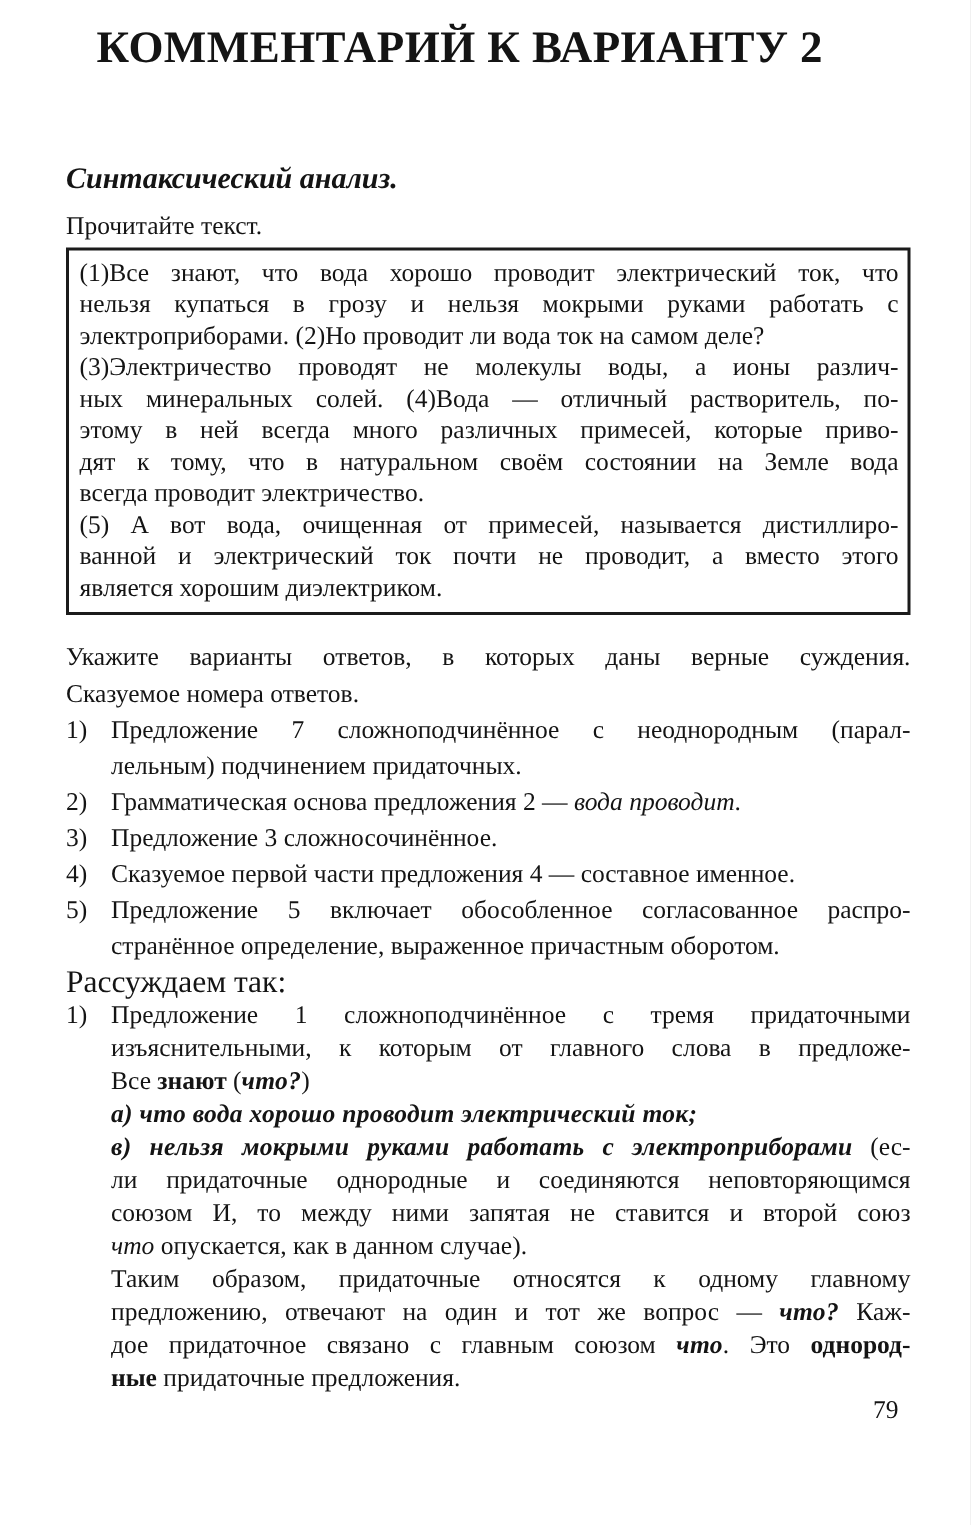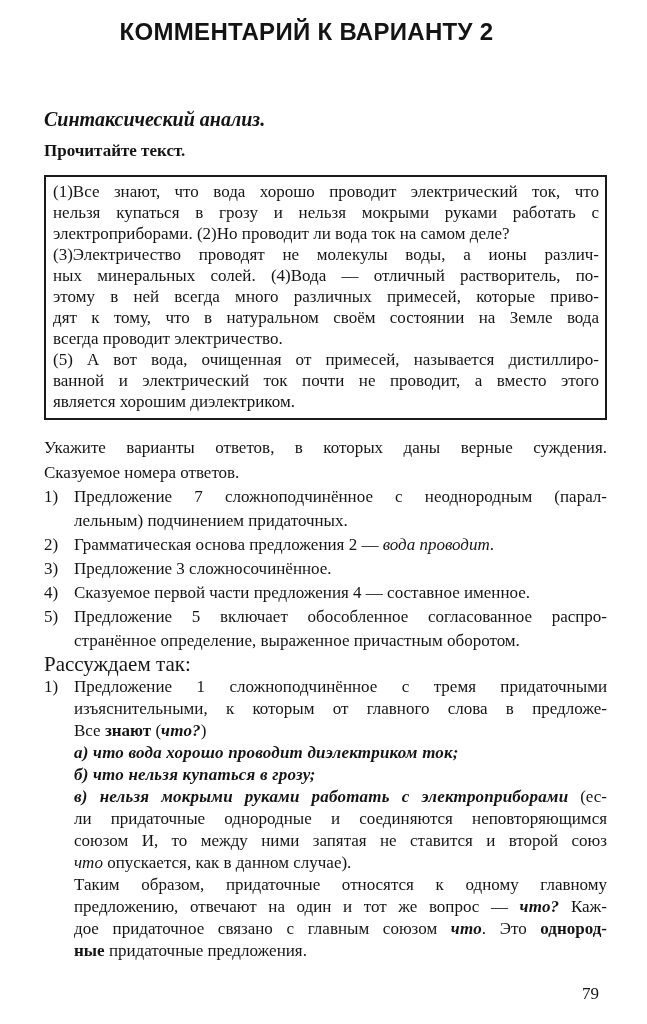--- a/index.html
+++ b/index.html
@@ -8,66 +8,65 @@
     width:647px; height:1024px;
     margin:0 auto;
     background:#ffffff;
     color:#141414;
     font-family:"Liberation Serif", serif;
     overflow:hidden;
   }
   .content { position:absolute; left:44px; top:0; width:563px; }
 
   .title {
-    font-family:Liberation Sans, sans-serif;
+    font-family:Liberation Serif, serif;
     font-weight:bold;
-    font-size:24px;
+    font-size:30px;
     line-height:28px;
     letter-spacing:0.3px;
     text-align:center;
     margin:18px 38px 0 0;
   }
 
   .sec-heading {
     margin-top:62px;
     font-size:20px;
     line-height:22px;
     font-weight:bold;
     font-style:italic;
   }
   .intro {
     margin-top:10px;
     font-size:17px;
     line-height:22px;
-    font-weight:bold;
   }
 
   .textbox {
-    margin-top:13px;
+    margin-top:3px;
     border:2px solid #1b1b1b;
     padding:4px 6px 6px 7px;
     font-size:17px;
     line-height:21px;
   }
 
   .task   { margin-top:15px; font-size:17px; line-height:25px; }
   .options{ font-size:17px; line-height:24px; }
 
   .item { position:relative; padding-left:30px; }
   .item > .num { position:absolute; left:0; top:0; }
 
   .reasoning-label { font-size:21px; line-height:23px; }
   .reasoning .item { font-size:17px; line-height:22px; }
 
   .ln { text-align:justify; text-align-last:left; }
   .ln.j { text-align-last:justify; }
 
   .pageno {
     position:absolute;
-    left:582px; top:984px;
+    left:582px; top:930px;
     font-size:17px;
     line-height:20px;
   }
   b i, i b { letter-spacing:0.2px; }
 </style>
 </head>
 <body>
 
 <div class="page">
   <div class="content">
@@ -121,22 +120,21 @@
         </div>
       </div>
 
     <div class="reasoning-label">Рассуждаем так:</div>
     <div class="reasoning">
         <div class="item">
           <span class="num">1)</span>
           <div class="ln j">Предложение 1 сложноподчинённое с тремя придаточными</div>
           <div class="ln j">изъяснительными, к которым от главного слова в предложе-</div>
           <div class="ln">Все <b>знают</b> (<b><i>что?</i></b>)</div>
-          <div class="ln"><b><i>а) что вода хорошо проводит диэлектриком ток;</i></b></div>
-          <div class="ln"><b><i>б) что нельзя купаться в грозу;</i></b></div>
+          <div class="ln"><b><i>а) что вода хорошо проводит электрический ток;</i></b></div>
           <div class="ln j"><b><i>в) нельзя мокрыми руками работать с электроприборами</i></b> (ес-</div>
           <div class="ln j">ли придаточные однородные и соединяются неповторяющимся</div>
           <div class="ln j">союзом И, то между ними запятая не ставится и второй союз</div>
           <div class="ln"><i>что</i> опускается, как в данном случае).</div>
           <div class="ln j">Таким образом, придаточные относятся к одному главному</div>
           <div class="ln j">предложению, отвечают на один и тот же вопрос — <b><i>что?</i></b> Каж-</div>
           <div class="ln j">дое придаточное связано с главным союзом <b><i>что</i></b>. Это <b>однород-</b></div>
           <div class="ln"><b>ные</b> придаточные предложения.</div>
         </div>
       </div>

